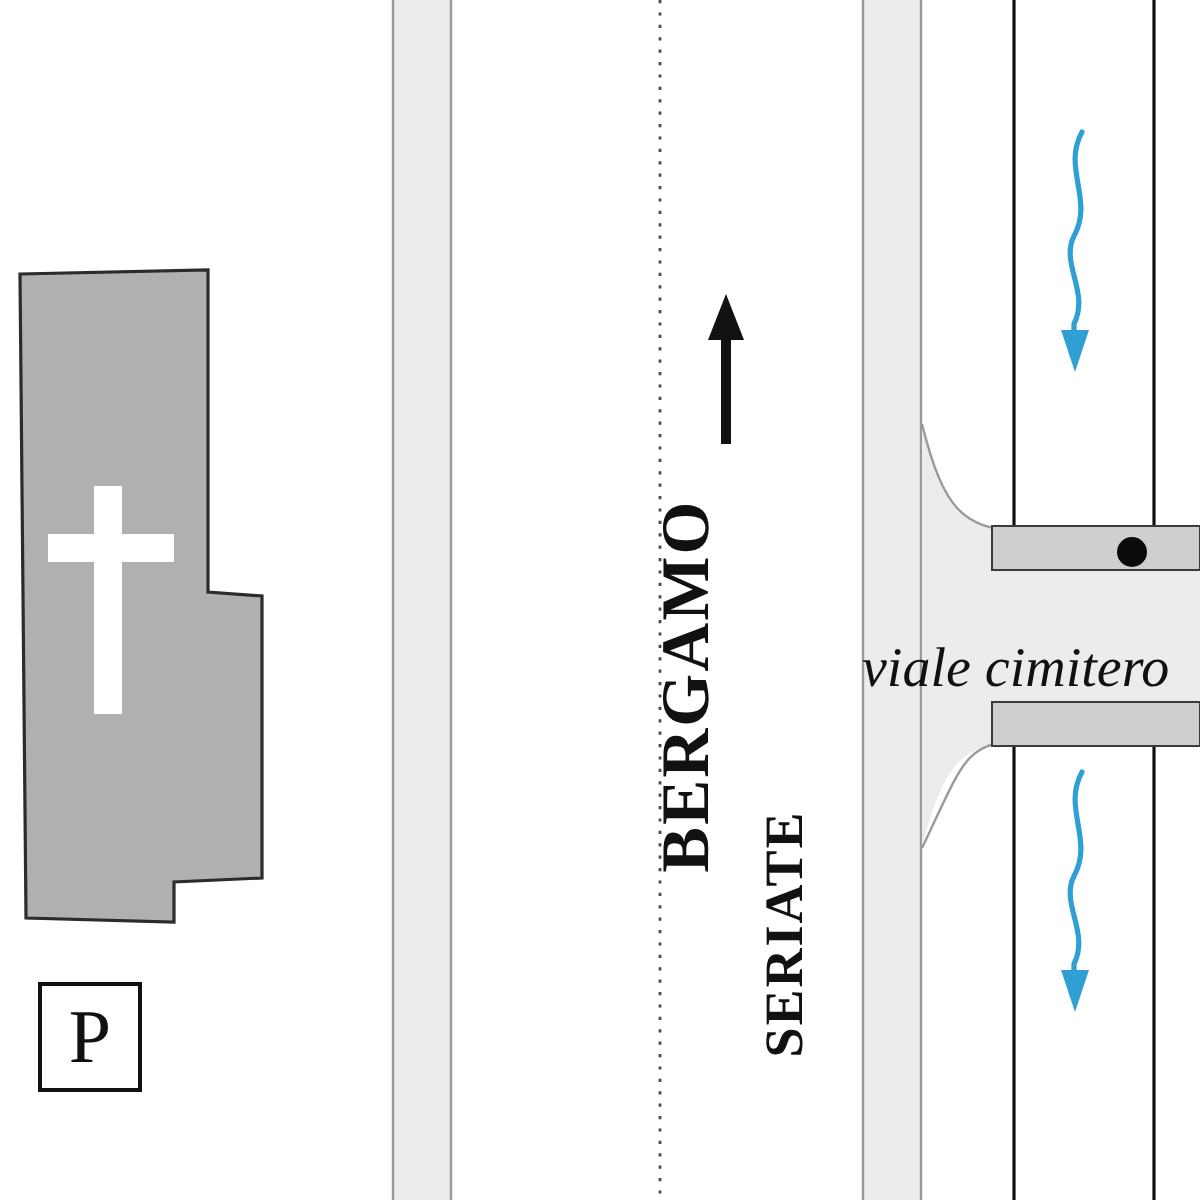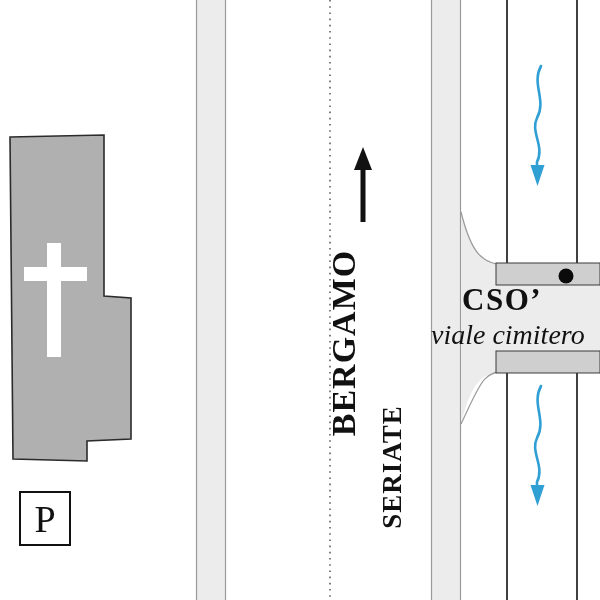--- a/index.html
+++ b/index.html
@@ -93,21 +93,20 @@
     </g>
     <use href="#flow" transform="translate(0,320)"></use>
 
     <circle class="dot" cx="566" cy="276" r="7.5"></circle>
   </svg>
 
   <div class="vtext bergamo">BERGAMO</div>
 
   <div class="vtext seriate">SERIATE</div>
 
-  <div class="cso">CSO’</div>
 
   <div class="viale">viale cimitero</div>
 
   <div class="pbox">
     <span>P</span>
   </div>
 
 </div>
 
 </body></html>

